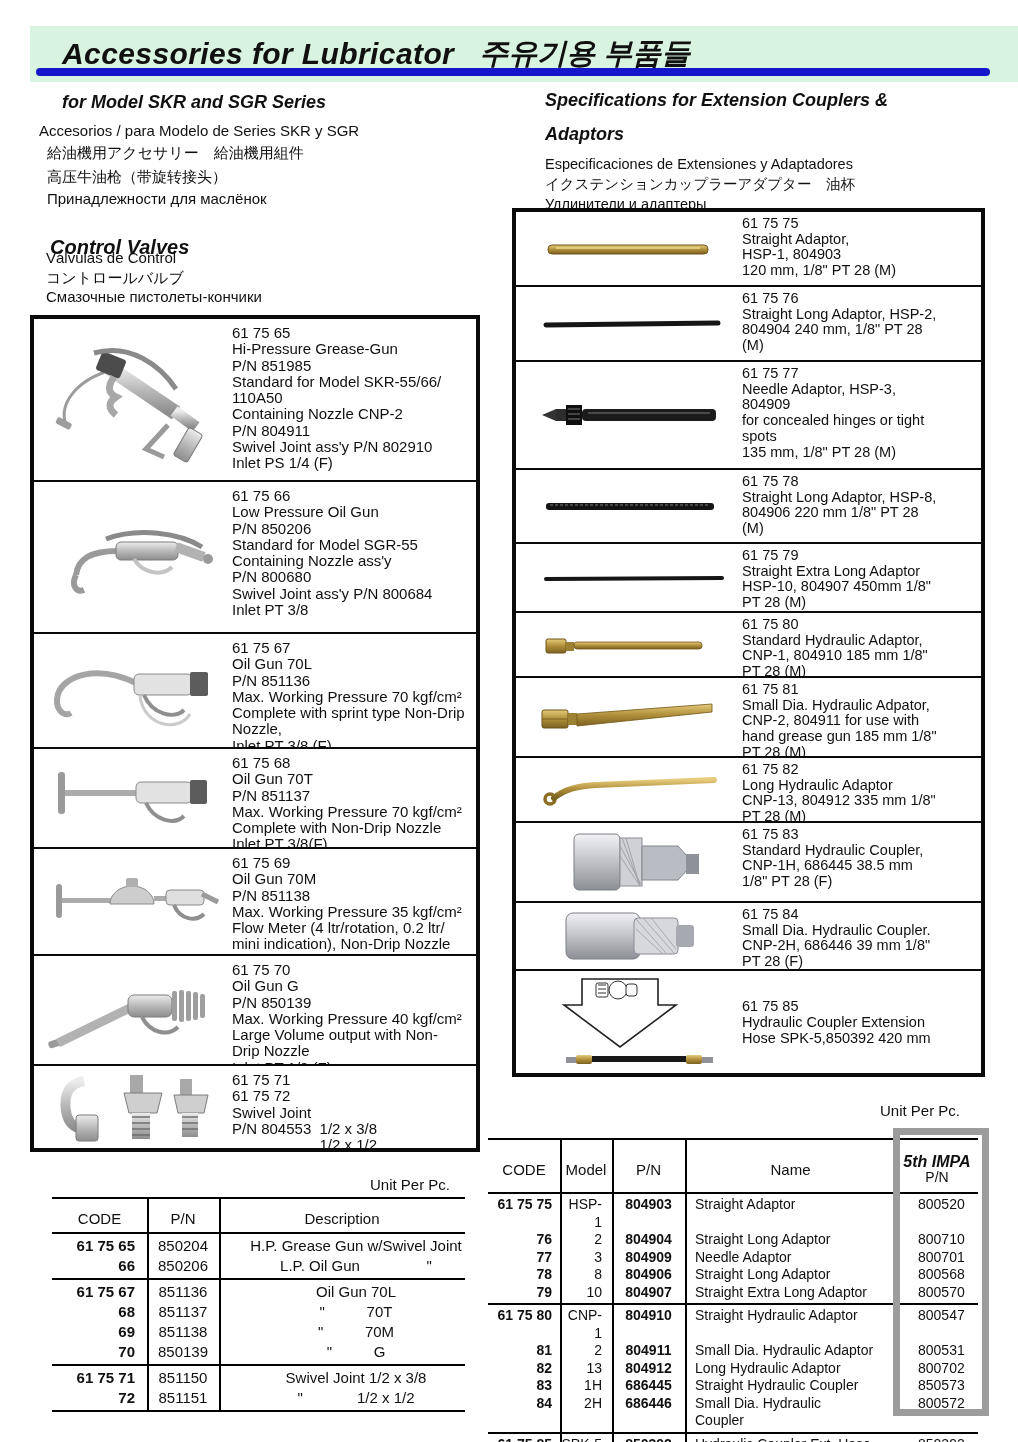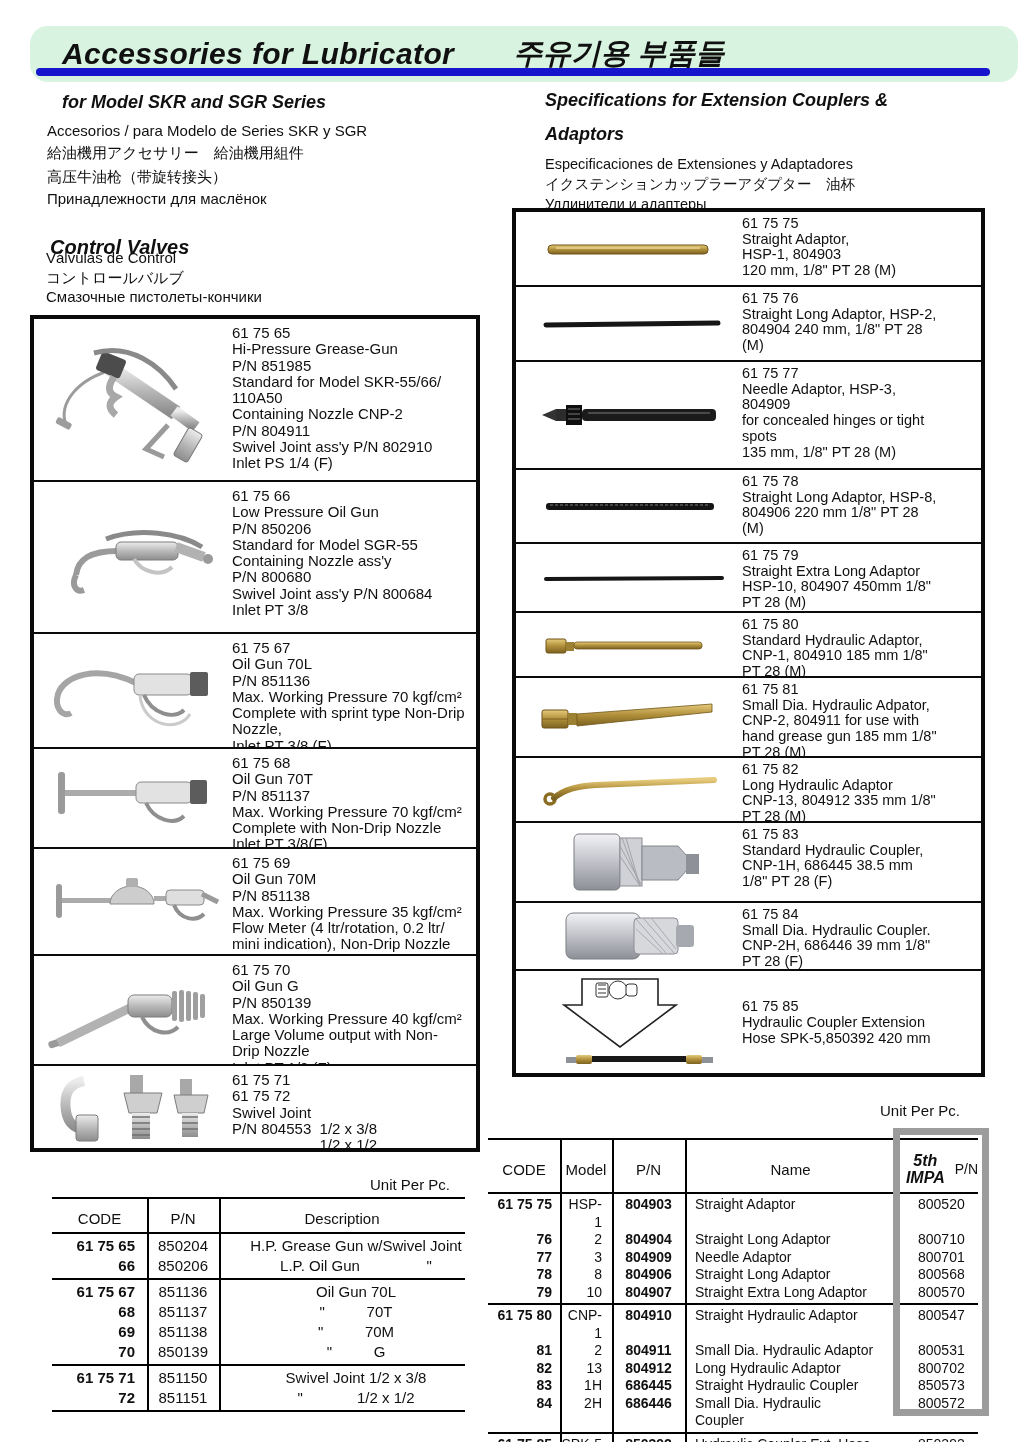--- a/index.html
+++ b/index.html
@@ -1,23 +1,23 @@
 <!DOCTYPE html>
 <html><head>
 <meta charset="utf-8">
 <style>
   html,body{margin:0;padding:0;background:#ffffff;}
   #page{position:relative;width:1018px;height:1442px;background:#ffffff;overflow:hidden;
         font-family:"Liberation Sans","DejaVu Sans",sans-serif;color:#101010;}
   .abs{position:absolute;}
 
   
-  .band{left:30px;top:26px;width:988px;height:56px;background:var(--band);display:flex;align-items:center;border-radius:18px;}
+  .band{left:30px;top:26px;width:988px;height:56px;background:var(--band);display:flex;align-items:center;}
   .title-en{font-size:30px;font-weight:bold;font-style:italic;margin-left:32px;letter-spacing:.4px;}
-  .title-ko{font-size:29px;font-weight:bold;font-style:italic;margin-left:59px;}
+  .title-ko{font-size:29px;font-weight:bold;font-style:italic;margin-left:25px;}
   .blue-rule{left:36px;top:68px;width:954px;height:8px;border-radius:4px;background:var(--rule);}
 
   
   .bi{font-weight:bold;font-style:italic;}
   .h18{font-size:18px;}
   .sub{font-size:15px;line-height:22px;}
   .sub14{font-size:14.5px;line-height:20px;}
 
   
   .pbox{border:4px solid #0a0a0a;box-sizing:border-box;display:flex;flex-direction:column;background:#fff;}
@@ -85,21 +85,21 @@
     </defs>
   </svg>
 
   <div class="abs band">
     <span class="title-en">Accessories for Lubricator</span>
     <span class="title-ko">주유기용 부품들</span>
   </div>
   <div class="abs blue-rule"></div>
 
   <div class="abs bi h18" style="left:62px;top:92px">for Model SKR and SGR Series</div>
-  <div class="abs sub" style="left:47px;top:120px">Accesorios / para Modelo de Series SKR y SGR</div>
+  <div class="abs sub" style="left:39px;top:120px">Accesorios / para Modelo de Series SKR y SGR</div>
   <div class="abs sub" style="left:47px;top:142px">給油機用アクセサリー　給油機用組件</div>
   <div class="abs sub" style="left:47px;top:166px">高压牛油枪（带旋转接头）</div>
   <div class="abs sub" style="left:47px;top:188px">Принадлежности для маслёнок</div>
 
   <div class="abs bi" style="left:50px;top:236px;font-size:20px">Control Valves</div>
   <div class="abs sub" style="left:46px;top:247px">Válvulas de Control</div>
   <div class="abs sub" style="left:46px;top:267px">コントロールバルブ</div>
   <div class="abs sub" style="left:46px;top:286px">Смазочные пистолеты-кончики</div>
 
   <div class="abs bi h18" style="left:545px;top:90px">Specifications for Extension Couplers &amp;</div>
@@ -499,21 +499,21 @@
 
   <div class="btable rtb" style="left:488px;top:1138px;width:490px">
     <div class="vline" style="left:72px"></div>
     <div class="vline" style="left:124px"></div>
     <div class="vline" style="left:197px"></div>
     <div class="thead">
       <div class="th w0">CODE</div>
       <div class="th w1">Model</div>
       <div class="th w2">P/N</div>
       <div class="th w3">Name</div>
-      <div class="th w4" style="display:flex;align-items:center;justify-content:space-between">
+      <div class="th w4" style="display:flex;flex-direction:column;align-items:center;justify-content:space-between">
         <span class="impa1">5th IMPA</span>
         <span class="impa2">P/N</span>
       </div>
     </div>
     <div>
         <div class="tgroup">
           <div class="trow">
             <div class="tcell c0">61 75 75</div>
             <div class="tcell c1">HSP- 1</div>
             <div class="tcell c2">804903</div>

